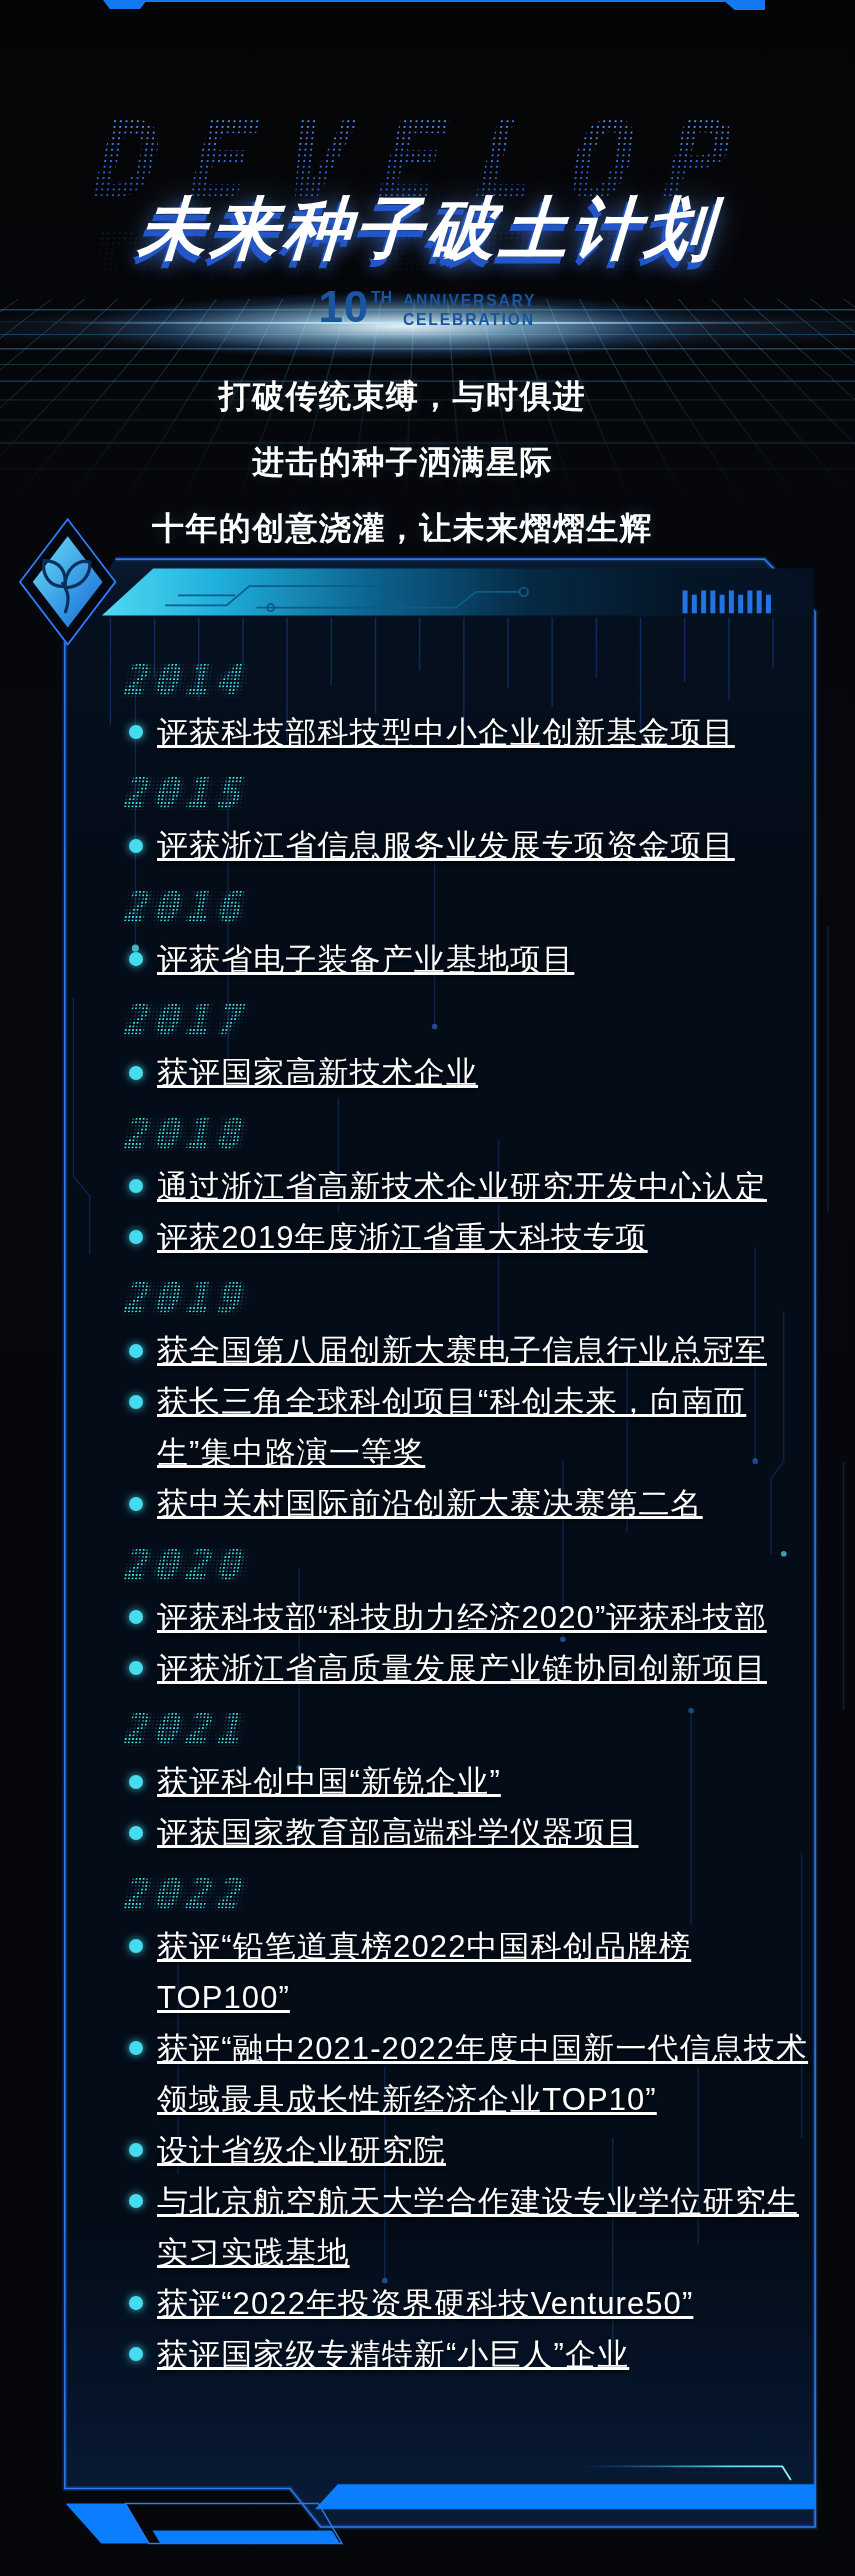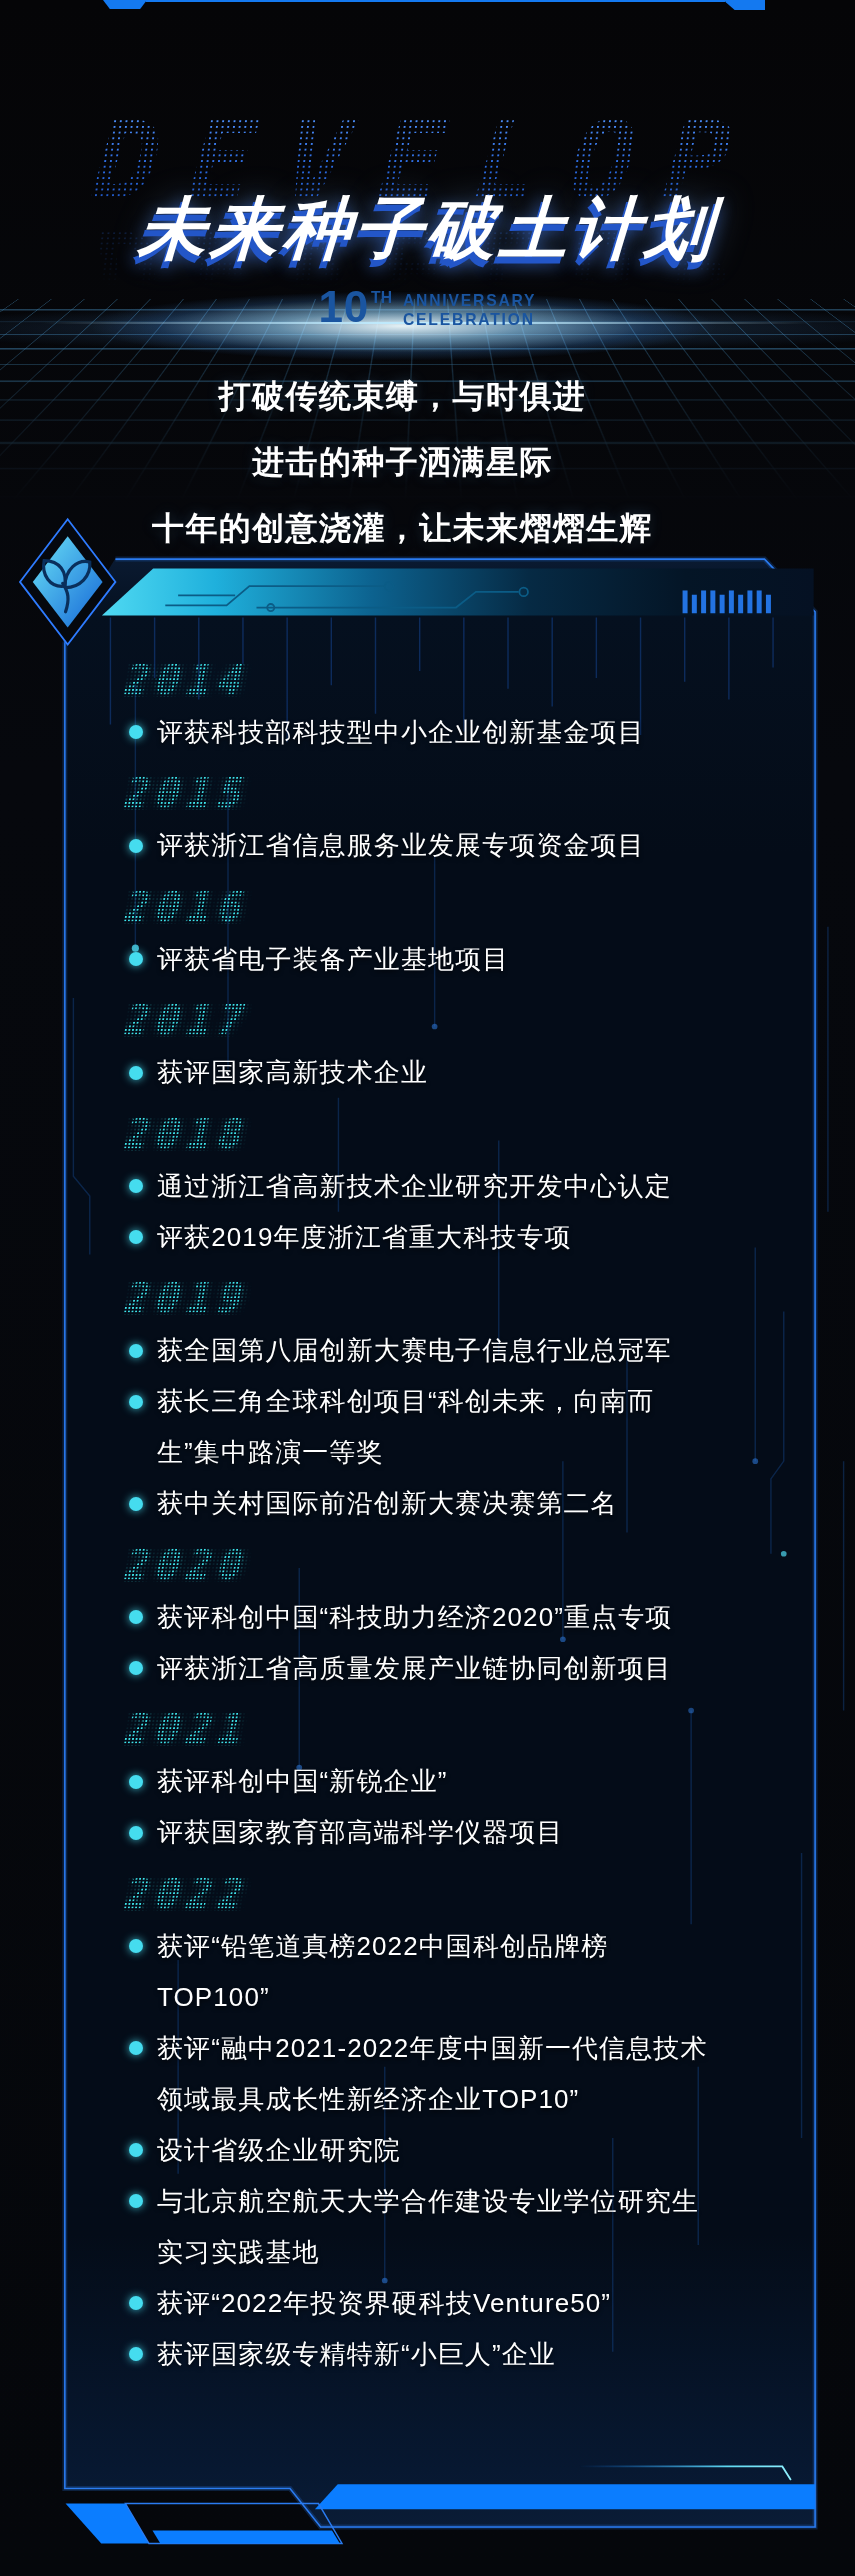--- a/index.html
+++ b/index.html
@@ -81,22 +81,22 @@
     font-family:"DejaVu Sans Mono",monospace;font-weight:bold;font-style:italic;
     font-size:41px;letter-spacing:6.4px;color:#3ee3ea;
     -webkit-mask-image:radial-gradient(circle,#000 35%,transparent 38%);
     -webkit-mask-size:3.6px 3.6px;mask-image:radial-gradient(circle,#000 35%,transparent 38%);mask-size:3.6px 3.6px;
     transform:skewX(-8deg);transform-origin:left bottom;
     text-shadow:0 0 10px rgba(62,227,234,.8);
   }
   .item{position:relative;padding-left:34px;}
   .bullet{position:absolute;left:5.7px;top:18.5px;width:14.3px;height:14.3px;border-radius:50%;
     background:#45dcef;box-shadow:0 0 8.6px rgba(69,220,239,.85);}
-  .item-line{font-size:26px;line-height:51px;color:#ffffff;letter-spacing:1.1px;
-    text-shadow:0 2.1px 4.3px rgba(0,0,0,.7);white-space:nowrap;}
+  .item-line{font-size:31px;line-height:51px;color:#ffffff;letter-spacing:1.1px;
+    text-shadow:0 2.1px 4.3px rgba(0,0,0,.7);white-space:nowrap;text-decoration:underline;}
 </style>
 </head>
 <body>
 
 <div class="poster">
 
   <div class="tf-left"></div>
   <div class="tf-line"></div>
   <div class="tf-right"></div>
 
@@ -263,21 +263,21 @@
         </div>
         <div class="item">
           <span class="bullet"></span>
           <div class="item-line">获中关村国际前沿创新大赛决赛第二名</div>
         </div>
       </div>
       <div class="section">
         <div class="year-text">2020</div>
         <div class="item">
           <span class="bullet"></span>
-          <div class="item-line">获评科创中国“科技助力经济2020”重点专项</div>
+          <div class="item-line">评获科技部“科技助力经济2020”评获科技部</div>
         </div>
         <div class="item">
           <span class="bullet"></span>
           <div class="item-line">评获浙江省高质量发展产业链协同创新项目</div>
         </div>
       </div>
       <div class="section">
         <div class="year-text">2021</div>
         <div class="item">
           <span class="bullet"></span>

